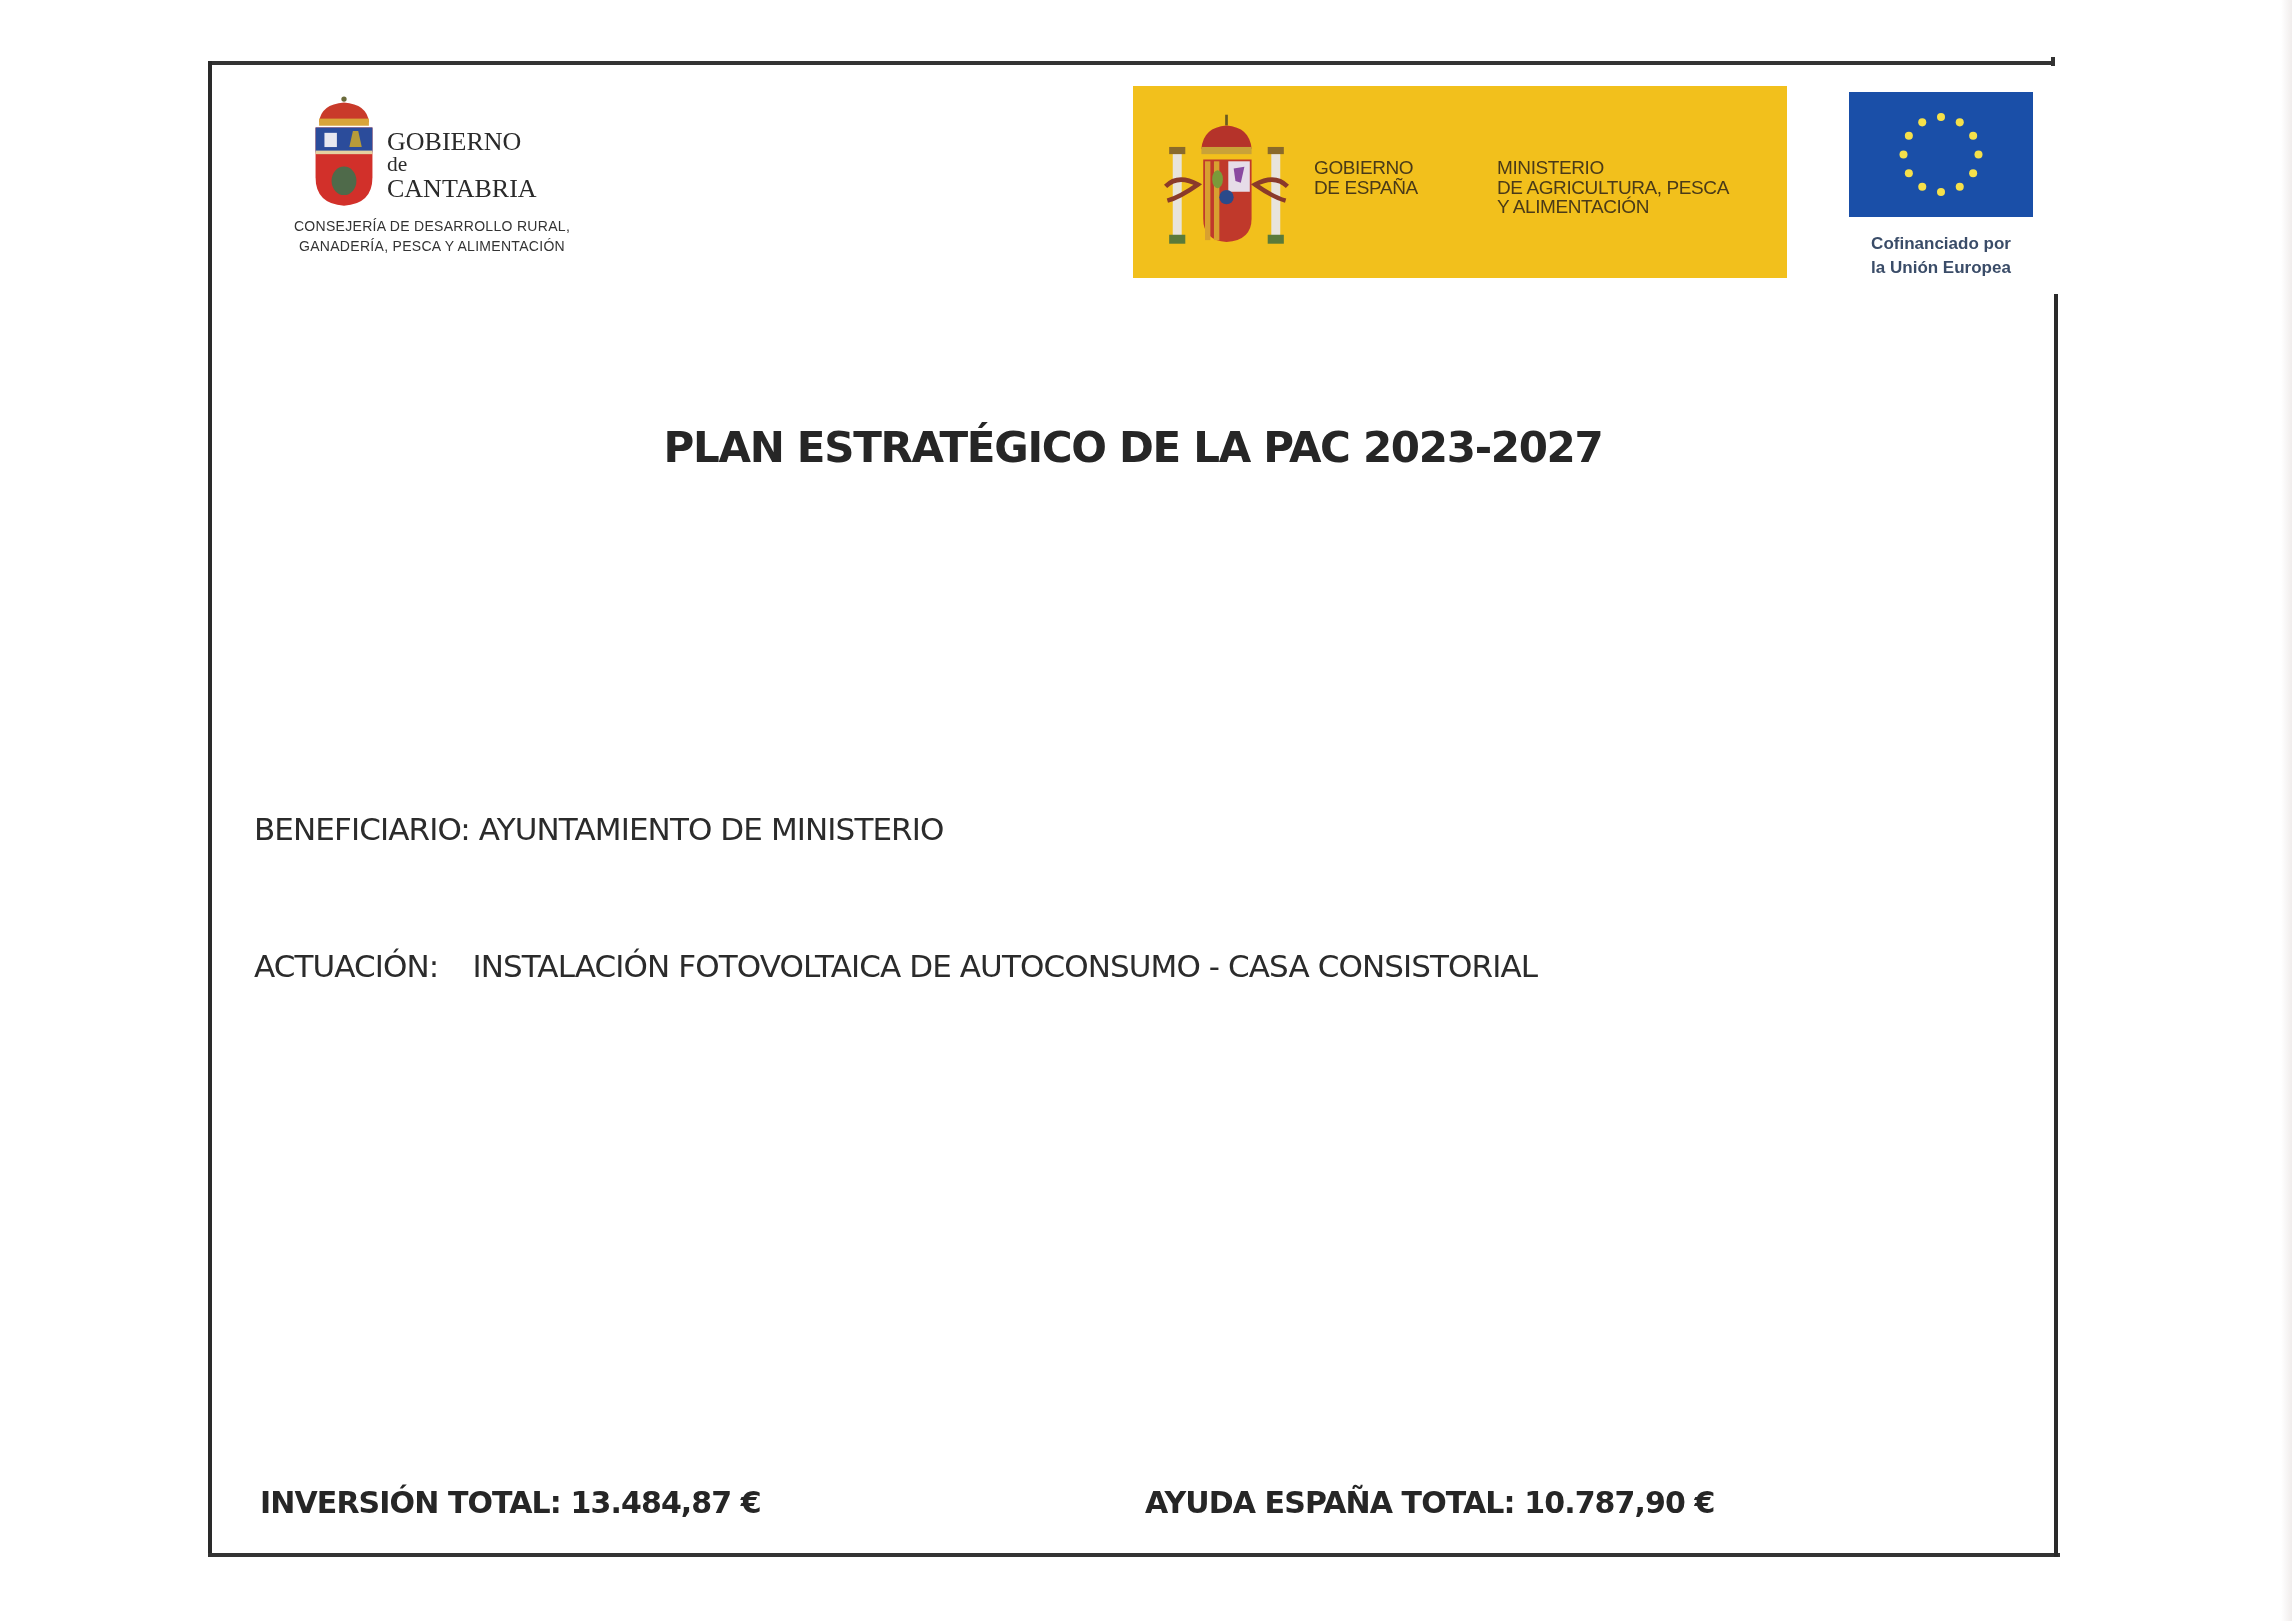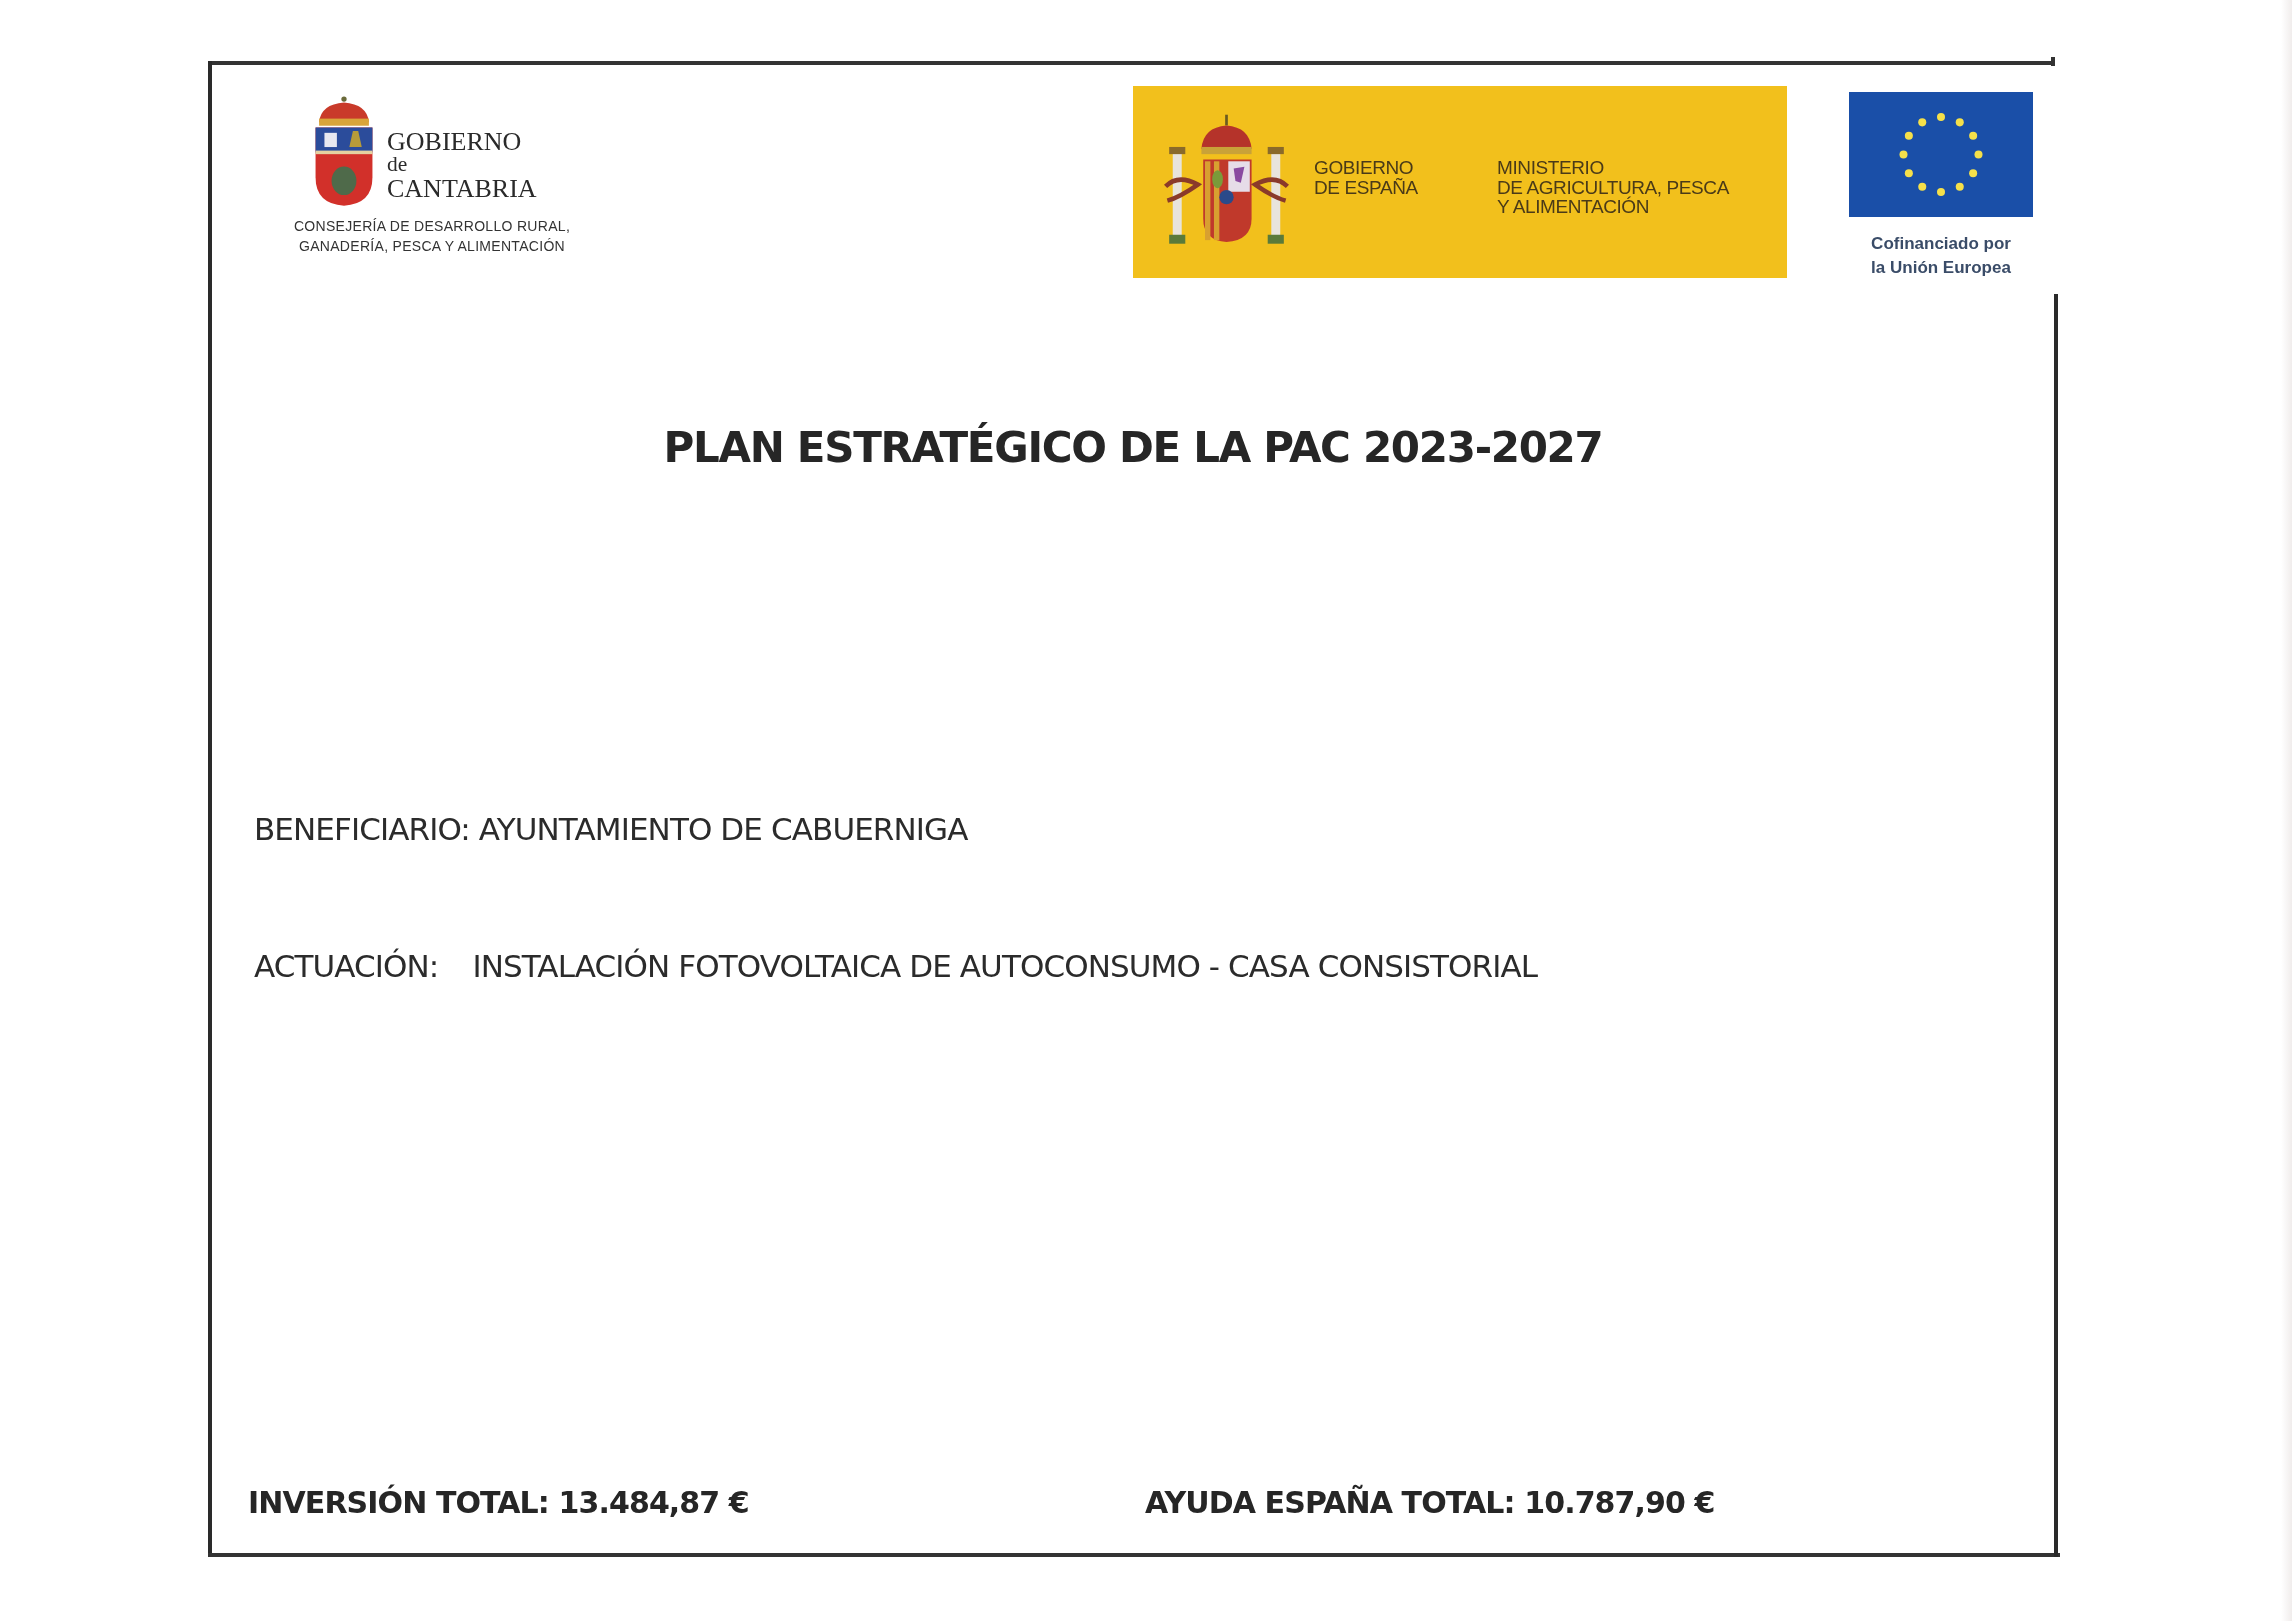--- a/index.html
+++ b/index.html
@@ -37,21 +37,21 @@
   .title-block { position: absolute; left: 215px; top: 421px; width: 1836px; text-align: center; font-family: "DejaVu Sans", sans-serif; font-weight: bold; color: #262626; }
   .title-1 { font-size: 42px; line-height: 54px; letter-spacing: -1.3px; }
   .title-2 { margin-top: 38px; font-size: 45px; line-height: 68px; letter-spacing: -1.3px; }
 
   
   .field { position: absolute; left: 254px; font-family: "DejaVu Sans", sans-serif; font-size: 31px; line-height: 36px; color: #2b2b2b; letter-spacing: -0.9px; }
   .field-beneficiario { top: 811px; }
   .field-actuacion { top: 948px; }
   .field-actuacion .label { margin-right: 25px; }
   .amount { position: absolute; top: 1485px; font-family: "DejaVu Sans", sans-serif; font-weight: bold; font-size: 30px; line-height: 36px; color: #262626; letter-spacing: -0.9px; }
-  .amount-inversion { left: 248px; }
+  .amount-inversion { left: 260px; }
   .amount-ayuda { left: 1145px; }
 </style>
 </head>
 <body>
 
 <div class="page-edge"></div>
 
 <div class="frame-top"></div>
 <div class="frame-top-cap"></div>
 <div class="frame-left"></div>
@@ -139,21 +139,21 @@
     <span>la Unión Europea</span>
   </div>
 </div>
 
 <div class="title-block">
   <div class="title-1">PLAN ESTRATÉGICO DE LA PAC 2023-2027</div>
 </div>
 
 <div class="field field-beneficiario">
   <span>BENEFICIARIO:</span>
-  <span>AYUNTAMIENTO DE CABUERNIGA</span>
+  <span>AYUNTAMIENTO DE MINISTERIO</span>
 </div>
 <div class="field field-actuacion">
   <span class="label">ACTUACIÓN:</span>
   <span>INSTALACIÓN FOTOVOLTAICA DE AUTOCONSUMO - CASA CONSISTORIAL</span>
 </div>
 
 <div class="amount amount-inversion">
   <span>INVERSIÓN TOTAL:</span>
   <span>13.484,87 €</span>
 </div>

